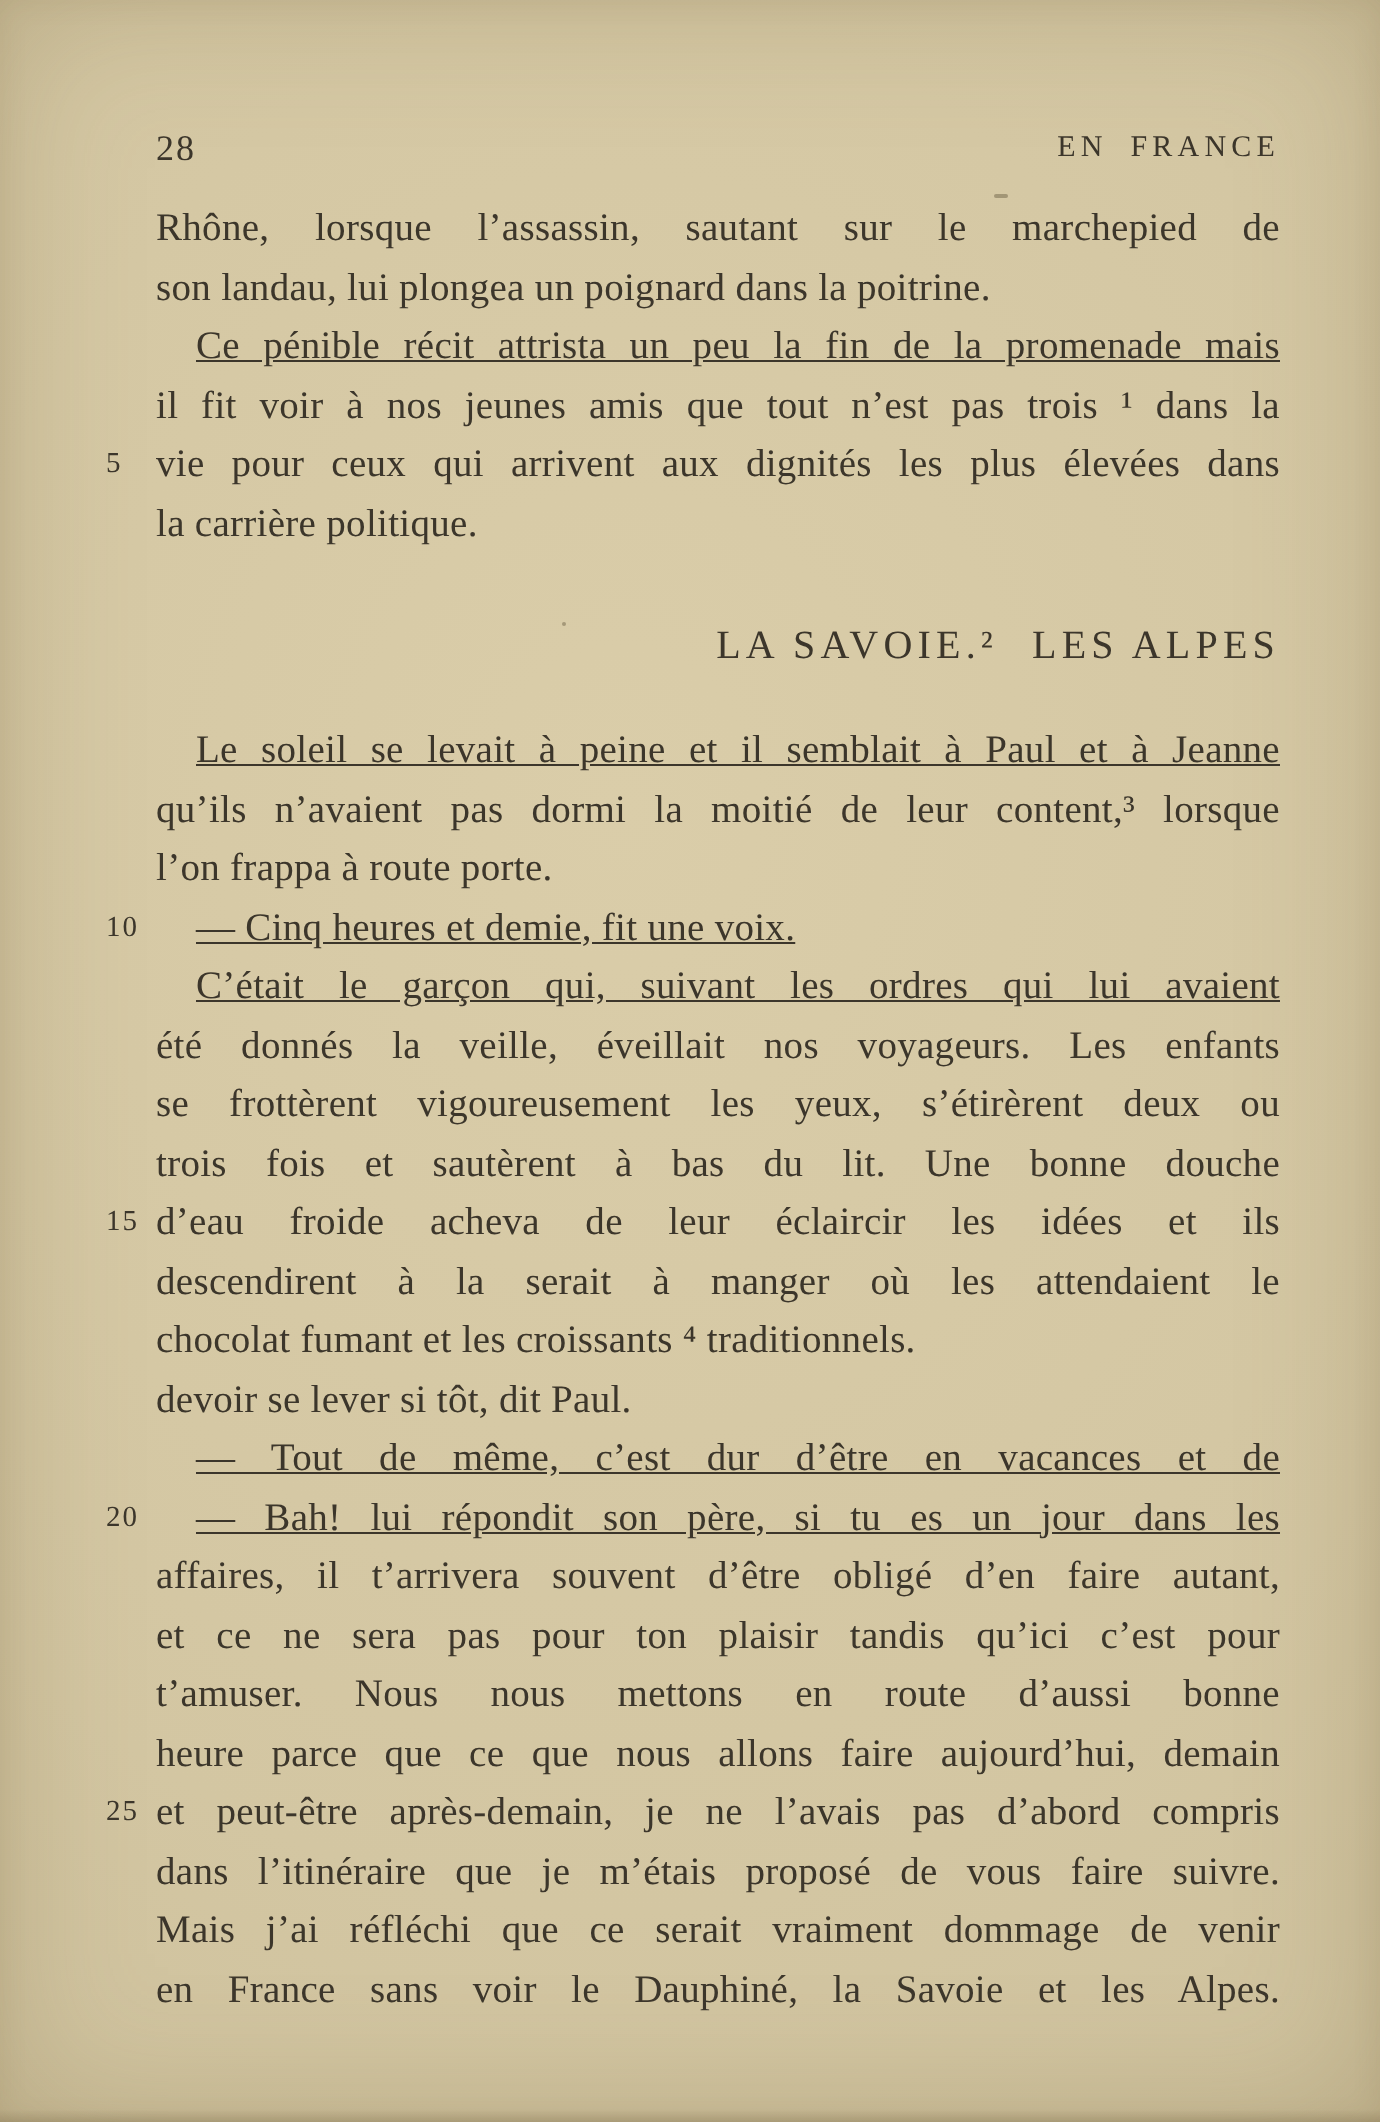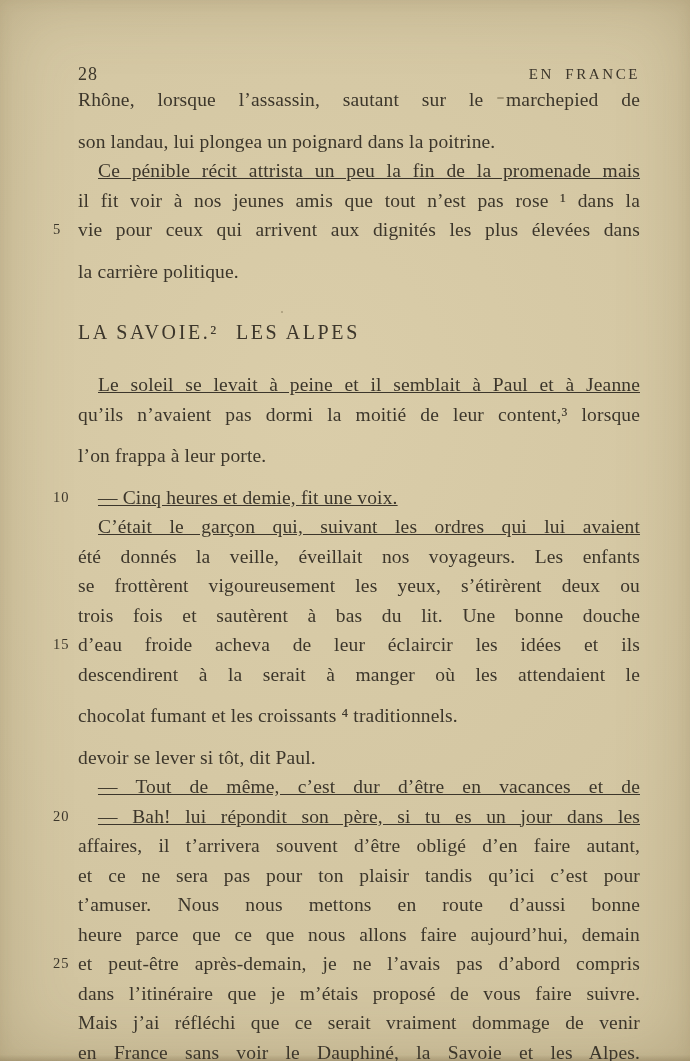--- a/index.html
+++ b/index.html
@@ -14,51 +14,51 @@
     color: #3c362b;
   }
   .vignette {
     position: absolute; inset: 0; pointer-events: none;
     box-shadow: inset 0 0 70px rgba(120,100,60,0.28), inset 0 0 14px rgba(120,100,60,0.12);
   }
   .text-col {
     position: absolute; left: 78px; top: 64px; width: 562px;
   }
   .page-header {
-    position: relative; height: 21px; line-height: 21px; 
+    position: relative; height: 21px; line-height: 21px; margin-bottom: 15px;
   }
   .page-num {
     position: absolute; left: 0; top: 0;
     font-size: 18px; letter-spacing: 1px;
   }
   .running-title {
     text-align: right;
     font-size: 15px; letter-spacing: 2.6px; word-spacing: 5px;
   }
   .body-text { position: relative; }
   .line {
     position: relative;
     height: 29.5px; line-height: 29.5px;
     font-size: 19.5px;
     letter-spacing: 0.15px;
     text-align: justify;
     text-align-last: justify;
     white-space: nowrap;
   }
-  .line.pend { text-align-last: left; margin-top: 12px; }
+  .line.pend { text-align-last: left; }
   .line.indent { text-indent: 20px; text-decoration: underline; }
   .linenum {
     position: absolute; left: -25px; top: 0; width: 22px;
     font-size: 14.5px; letter-spacing: 1px;
     text-align: left; text-indent: 0;
   }
   .section-heading {
     margin-top: 31px; margin-bottom: 23px;
     height: 30px; line-height: 30px;
-    text-align: left;
+    text-align: right;
     font-size: 20px; letter-spacing: 2.6px;
   }
   .section-heading .part2 { margin-left: 17px; }
   .speck {
     position: absolute; pointer-events: none;
     background: rgba(70,58,35,0.35); border-radius: 1px;
   }
   .speck-1 { left: 497px; top: 97px; width: 7px; height: 2px; }
   .speck-2 { left: 281px; top: 311px; width: 2px; height: 2px; }
 </style>
@@ -78,33 +78,33 @@
 
   <div class="body-text">
 
     <div>
       <div class="line"><span>Rhône, lorsque l’assassin, sautant sur le marchepied de</span></div>
       <div class="line pend"><span>son landau, lui plongea un poignard dans la poitrine.</span></div>
     </div>
 
     <div>
       <div class="line indent"><span>Ce pénible récit attrista un peu la fin de la promenade mais</span></div>
-      <div class="line"><span>il fit voir à nos jeunes amis que tout n’est pas rose ¹ dans la</span></div>
+      <div class="line"><span>il fit voir à nos jeunes amis que tout n’est pas trois ¹ dans la</span></div>
       <div class="line"><span class="linenum">5</span><span>vie pour ceux qui arrivent aux dignités les plus élevées dans</span></div>
       <div class="line pend"><span>la carrière politique.</span></div>
     </div>
 
     <div class="section-heading">
       <span class="part1">LA SAVOIE.²</span><span class="part2">LES ALPES</span>
     </div>
 
     <div>
       <div class="line indent"><span>Le soleil se levait à peine et il semblait à Paul et à Jeanne</span></div>
       <div class="line"><span>qu’ils n’avaient pas dormi la moitié de leur content,³ lorsque</span></div>
-      <div class="line pend"><span>l’on frappa à leur porte.</span></div>
+      <div class="line pend"><span>l’on frappa à route porte.</span></div>
     </div>
 
     <div>
       <div class="line indent pend"><span class="linenum">10</span><span>— Cinq heures et demie, fit une voix.</span></div>
     </div>
 
     <div>
       <div class="line indent"><span>C’était le garçon qui, suivant les ordres qui lui avaient</span></div>
       <div class="line"><span>été donnés la veille, éveillait nos voyageurs. Les enfants</span></div>
       <div class="line"><span>se frottèrent vigoureusement les yeux, s’étirèrent deux ou</span></div>

